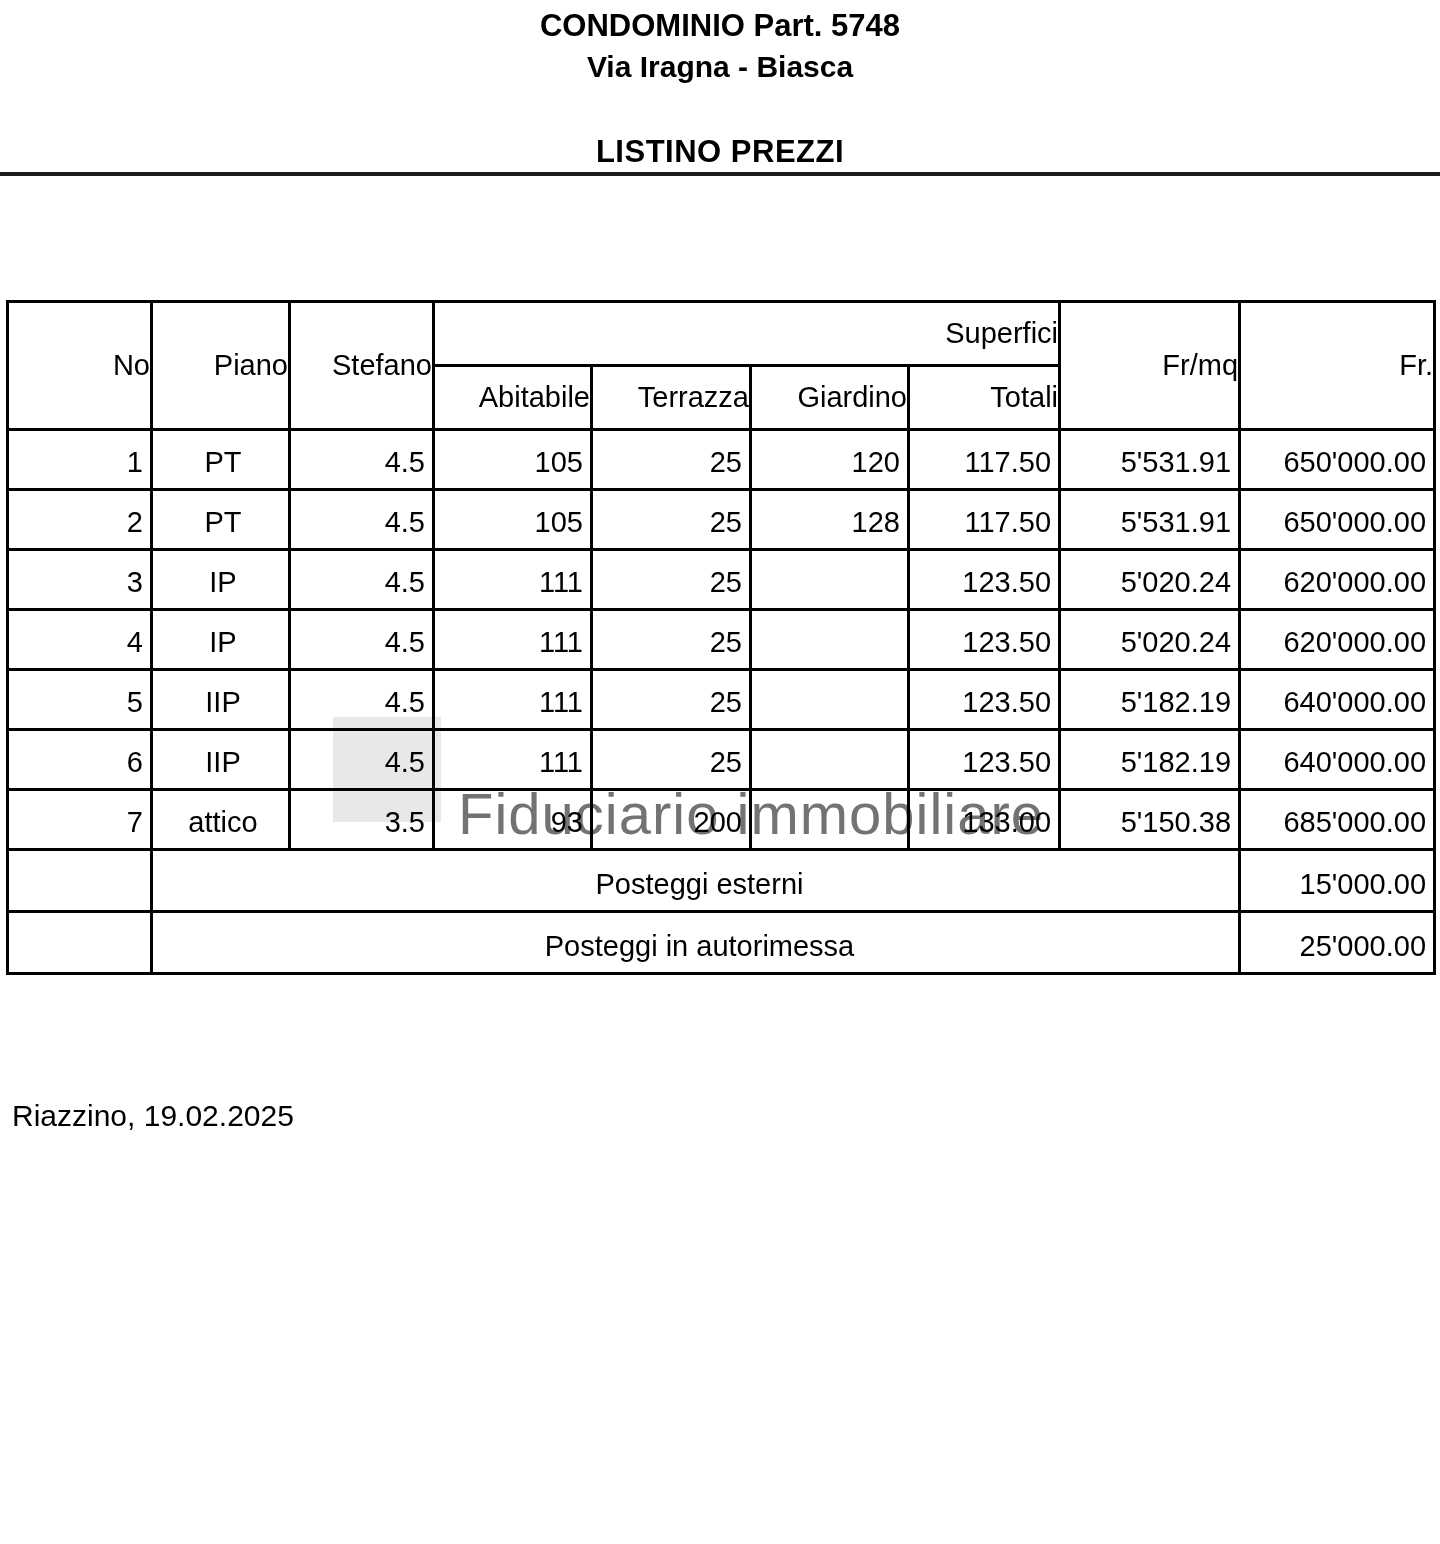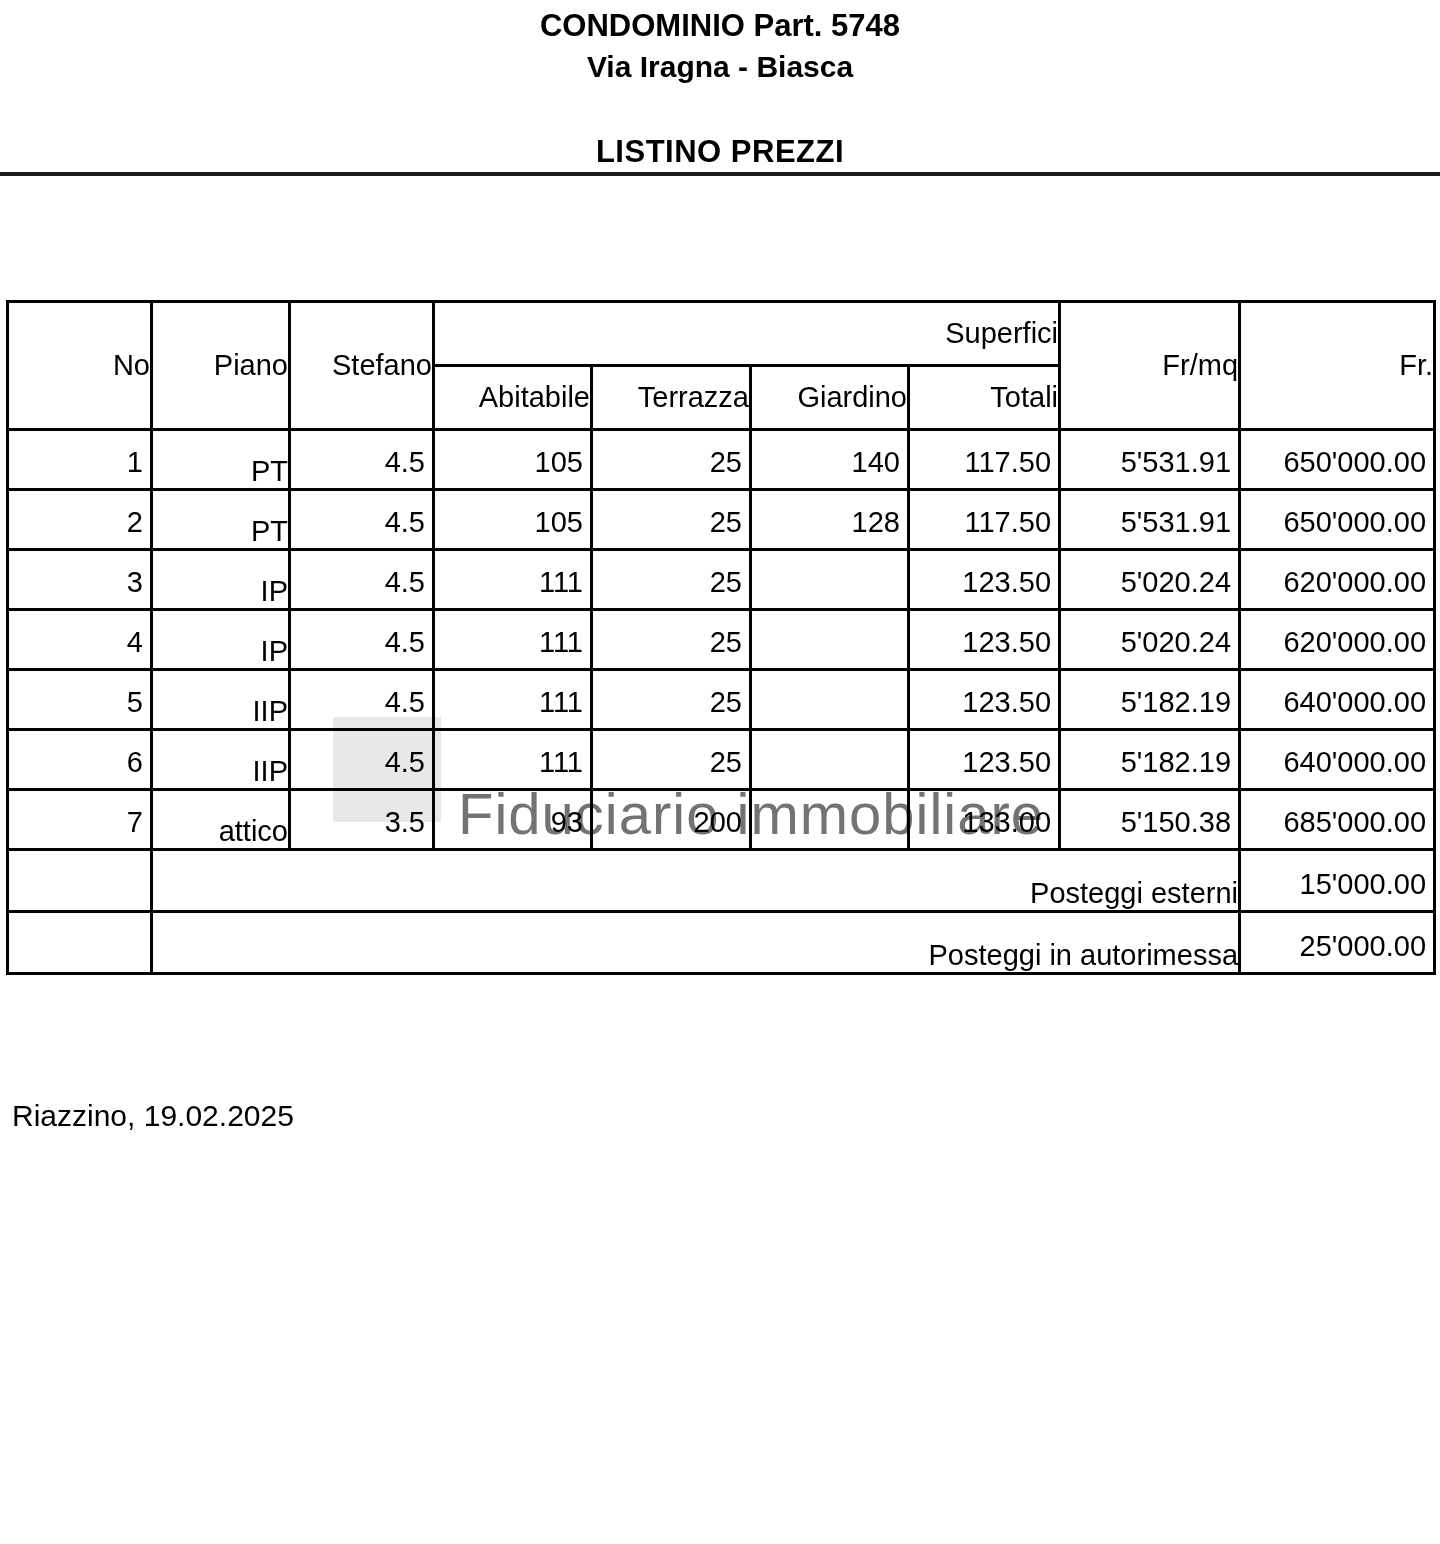--- a/index.html
+++ b/index.html
@@ -68,22 +68,22 @@
     font-weight: normal; text-align: right; vertical-align: middle;
   }
   .price thead tr { height: 64px; }
   .price tbody tr { height: 60px; }
   .price tbody tr.extra { height: 62px; }
   .price td.num {
     text-align: right; padding-right: 7px;
     vertical-align: bottom; padding-bottom: 9px;
   }
   .price td.txt {
-    text-align: right; padding-left: 5px;
-    vertical-align: bottom; 
+    text-align: center; padding-left: 5px;
+    vertical-align: bottom; padding-bottom: 9px;
   }
   .price td.merged { padding-left: 8px; }
 
   
   .footer {
     position: absolute; left: 12px; top: 1099px;
     font-size: 30px;
   }
 </style>
 </head>
@@ -130,21 +130,21 @@
       </tr>
     </thead>
     <tbody id="table-body">
 
         <tr>
           <td class="num">1</td>
           <td class="txt">PT</td>
           <td class="num">4.5</td>
           <td class="num">105</td>
           <td class="num">25</td>
-          <td class="num">140</td>
+          <td class="num">120</td>
           <td class="num">117.50</td>
           <td class="num">5'531.91</td>
           <td class="num">650'000.00</td>
         </tr>
 
         <tr>
           <td class="num">2</td>
           <td class="txt">PT</td>
           <td class="num">4.5</td>
           <td class="num">105</td>

